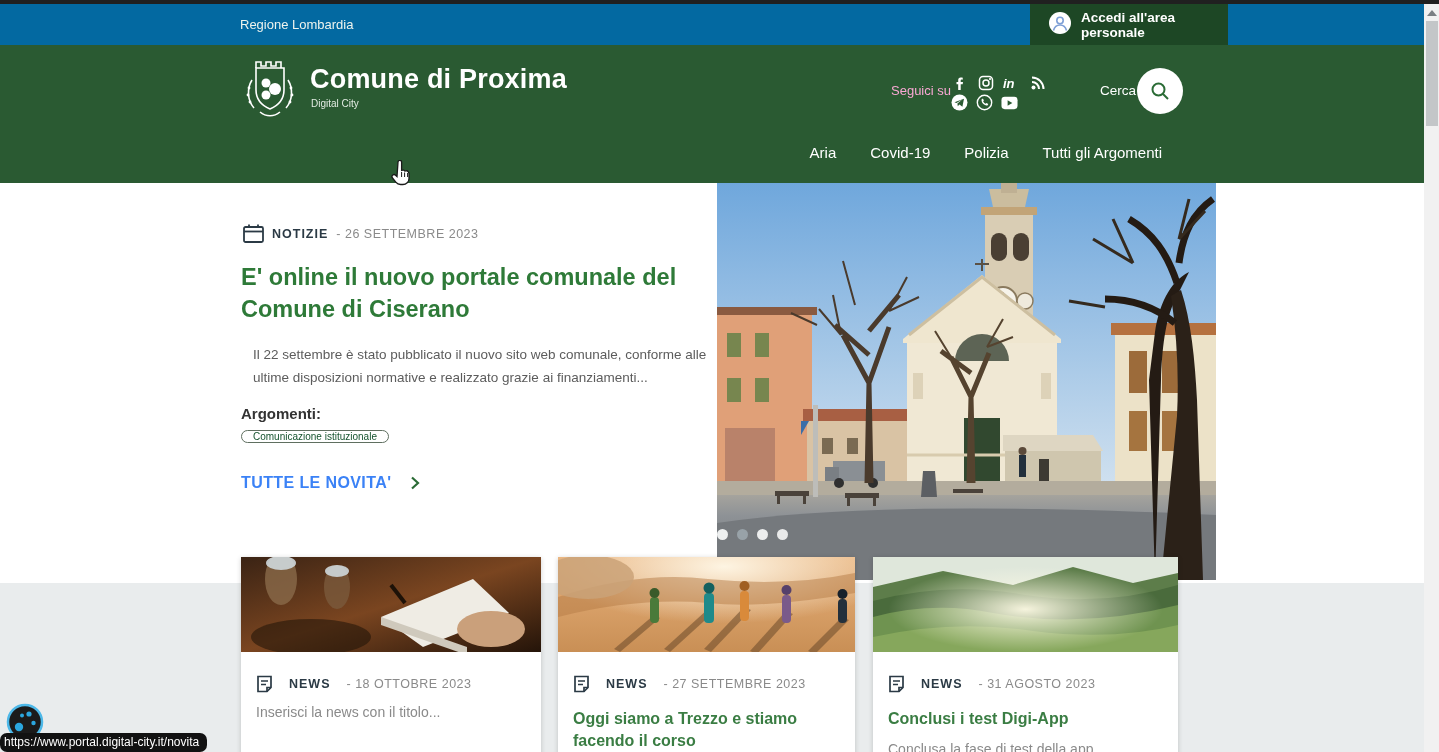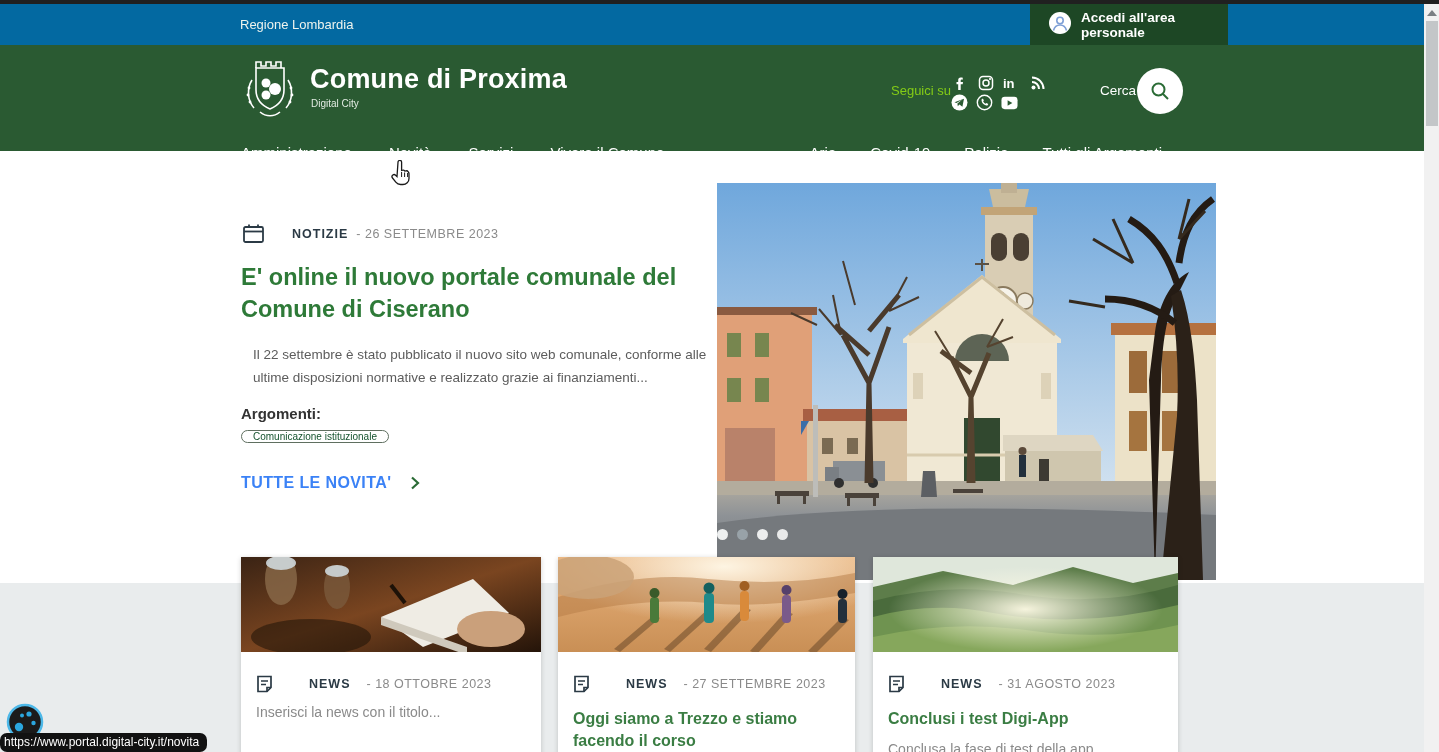--- a/index.html
+++ b/index.html
@@ -19,43 +19,43 @@
 
   
   .topbar { position:absolute; left:0; top:4px; width:1424px; height:41px; background:#0369a1; z-index:10; }
   .topbar .region { position:absolute; left:240px; top:0; height:41px; line-height:41px;
      color:#eef4ee; font-size:13px; }
   .login-btn { position:absolute; left:982px; top:0; width:198px; height:41px; background:#1d4725;
      display:flex; align-items:center; gap:9px; padding-left:18px; cursor:pointer;margin-left:48px; }
   .login-btn span.lbl { color:#fff; font-size:13.5px; font-weight:bold; }
 
   
-  .header { position:absolute; left:0; top:45px; width:1424px; height:106px; background:#2a5a32; z-index:10; }
+  .header { position:absolute; left:0; top:45px; width:1424px; height:138px; background:#2a5a32; z-index:10; }
   .logo { position:absolute; left:242px; top:13px; }
   .site-title { position:absolute; left:310px; top:19px; color:#fff; font-size:27px; font-weight:bold; letter-spacing:.2px; }
   .site-subtitle { position:absolute; left:311px; top:53px; color:#e2ebe2; font-size:10px; }
-  .follow-label { position:absolute; left:891px; top:38px; color:#84cc16; font-size:13px; }
-  .social-row1 { position:absolute; left:951px; top:29px; display:flex; gap:9px; align-items:center; }
+  .follow-label { position:absolute; left:891px; top:38px; color:#f9a8d4; font-size:13px; }
+  .social-row1 { position:absolute; left:951px; top:29px; display:flex; gap:9px; align-items:center;font-style:italic; }
   .social-row2 { position:absolute; left:951px; top:49px; display:flex; gap:8px; align-items:center; }
   .social-ic { width:17px; height:17px; display:flex; align-items:center; justify-content:center; cursor:pointer; }
   .search-label { position:absolute; left:1100px; top:38px; color:#fff; font-size:13.5px; }
   .search-circle { position:absolute; left:1137px; top:23px; width:46px; height:46px; border-radius:50%;
      background:#fff; display:flex; align-items:center; justify-content:center; cursor:pointer; }
 
   
   .nav-left { position:absolute; left:241px; top:92px; display:flex; gap:37px; }
   .nav-right { position:absolute; right:262px; top:92px; display:flex; gap:34px;align-items:flex-end; }
   .nav-item { color:#fff; font-size:15px; line-height:32px; cursor:pointer; white-space:nowrap; }
   .nav-item.active { text-decoration:underline; text-underline-offset:4px; }
   .cursor-ptr { position:absolute; left:391px; top:160px; z-index:50; }
 
   
   .main-white { position:absolute; left:0; top:183px; width:1424px; height:400px; background:#fff; }
   .meta-row { position:absolute; left:243px; top:41px; display:flex; align-items:center; gap:8px; }
-  .meta-label { font-size:12.5px; font-weight:bold; color:#2b3a45; letter-spacing:1px;margin-left:20px; }
+  .meta-label { font-size:12.5px; font-weight:bold; color:#2b3a45; letter-spacing:1px; }
   .meta-date { font-size:12.5px; color:#8a8a8a; letter-spacing:.5px; }
   .hero-title { position:absolute; left:241px; top:78px; width:468px; font-size:23.5px; line-height:32px;
      font-weight:bold; color:#2e7a38; }
   .hero-summary { position:absolute; left:241px; top:160px; width:455px; font-size:13.5px; line-height:23px; color:#5c5c5c;margin-left:12px; }
   .topics-label { position:absolute; left:241px; top:222px; font-size:15px; font-weight:bold; color:#333; }
   .topic-chip { position:absolute; left:241px; top:247px; border:1px solid #5f6f60; border-radius:12px;
      padding:0 11px; font-size:10px; color:#14532d; cursor:pointer; }
   .all-news { position:absolute; left:241px; top:291px; width:455px; 
      font-size:16px; font-weight:bold; color:#3b82f6; letter-spacing:.4px; cursor:pointer; }
   .all-news .chev { margin-left:14px; vertical-align:-2px; }
@@ -181,26 +181,20 @@
     </div>
 
     <div class="search-label">Cerca</div>
     <div class="search-circle">
       <svg width="20" height="20" viewBox="0 0 20 20">
         <circle cx="8.5" cy="8.5" r="6" fill="none" stroke="#2a6b35" stroke-width="2"></circle>
         <line x1="13" y1="13" x2="18" y2="18" stroke="#2a6b35" stroke-width="2"></line>
       </svg>
     </div>
 
-    <div class="nav-left">
-      <span class="nav-item">Amministrazione</span>
-      <span class="nav-item active">Novità</span>
-      <span class="nav-item">Servizi</span>
-      <span class="nav-item">Vivere il Comune</span>
-    </div>
     <div class="nav-right">
       <span class="nav-item">Aria</span>
       <span class="nav-item">Covid-19</span>
       <span class="nav-item">Polizia</span>
       <span class="nav-item">Tutti gli Argomenti</span>
     </div>
   </div>
 
   <div class="cursor-ptr">
     <svg width="22" height="28" viewBox="0 0 22 28">

